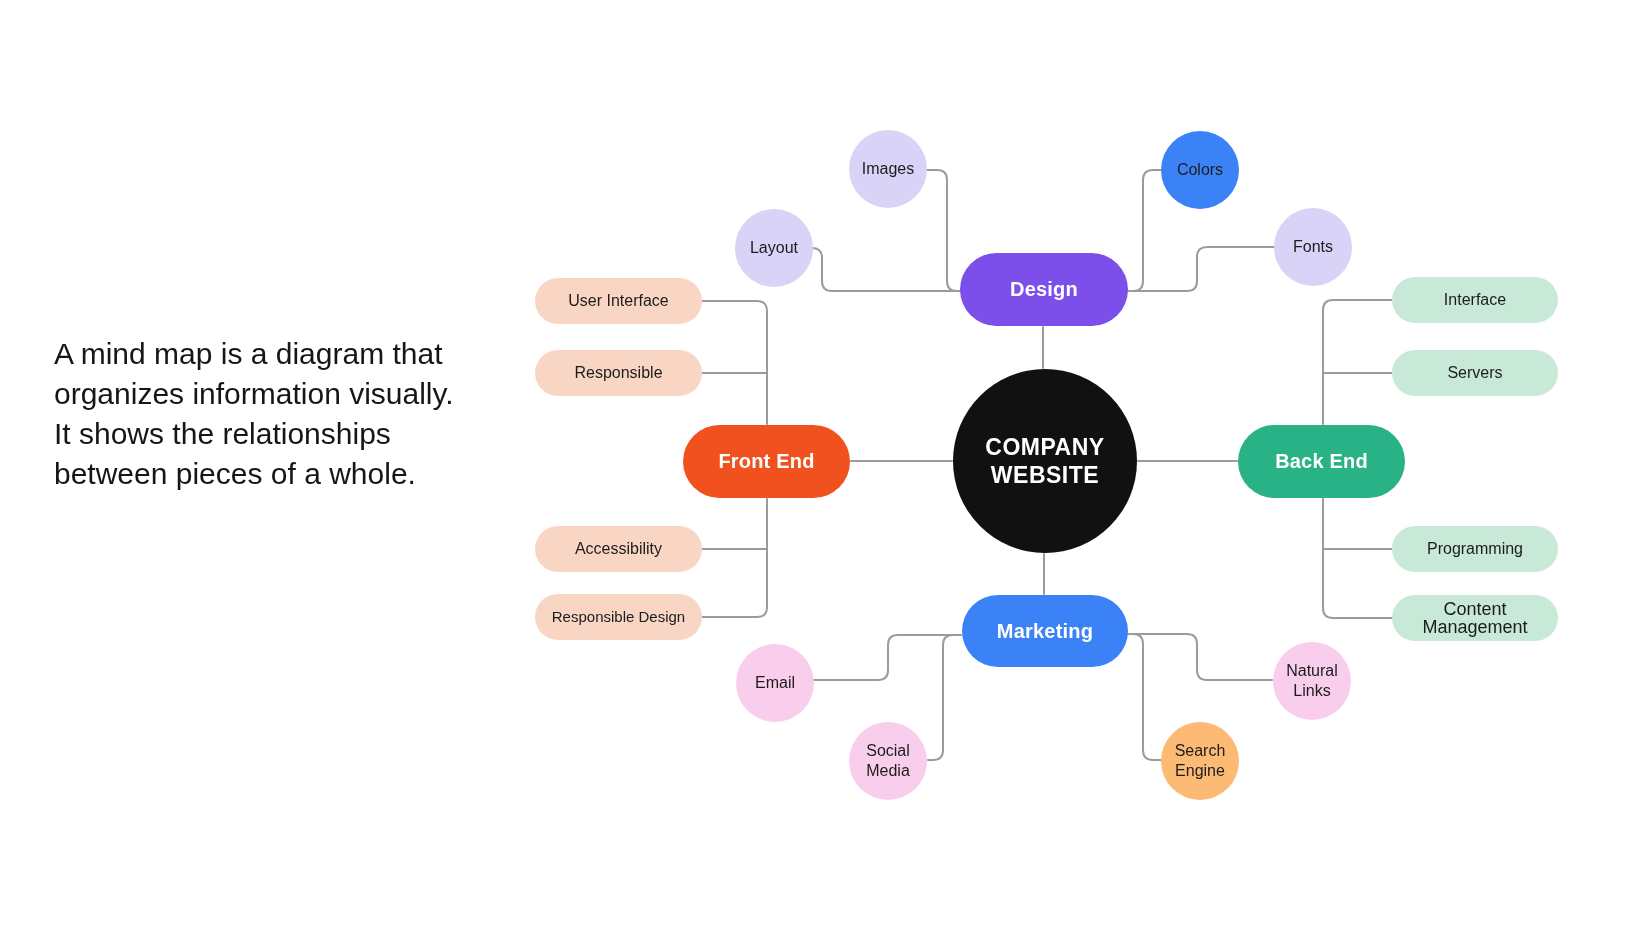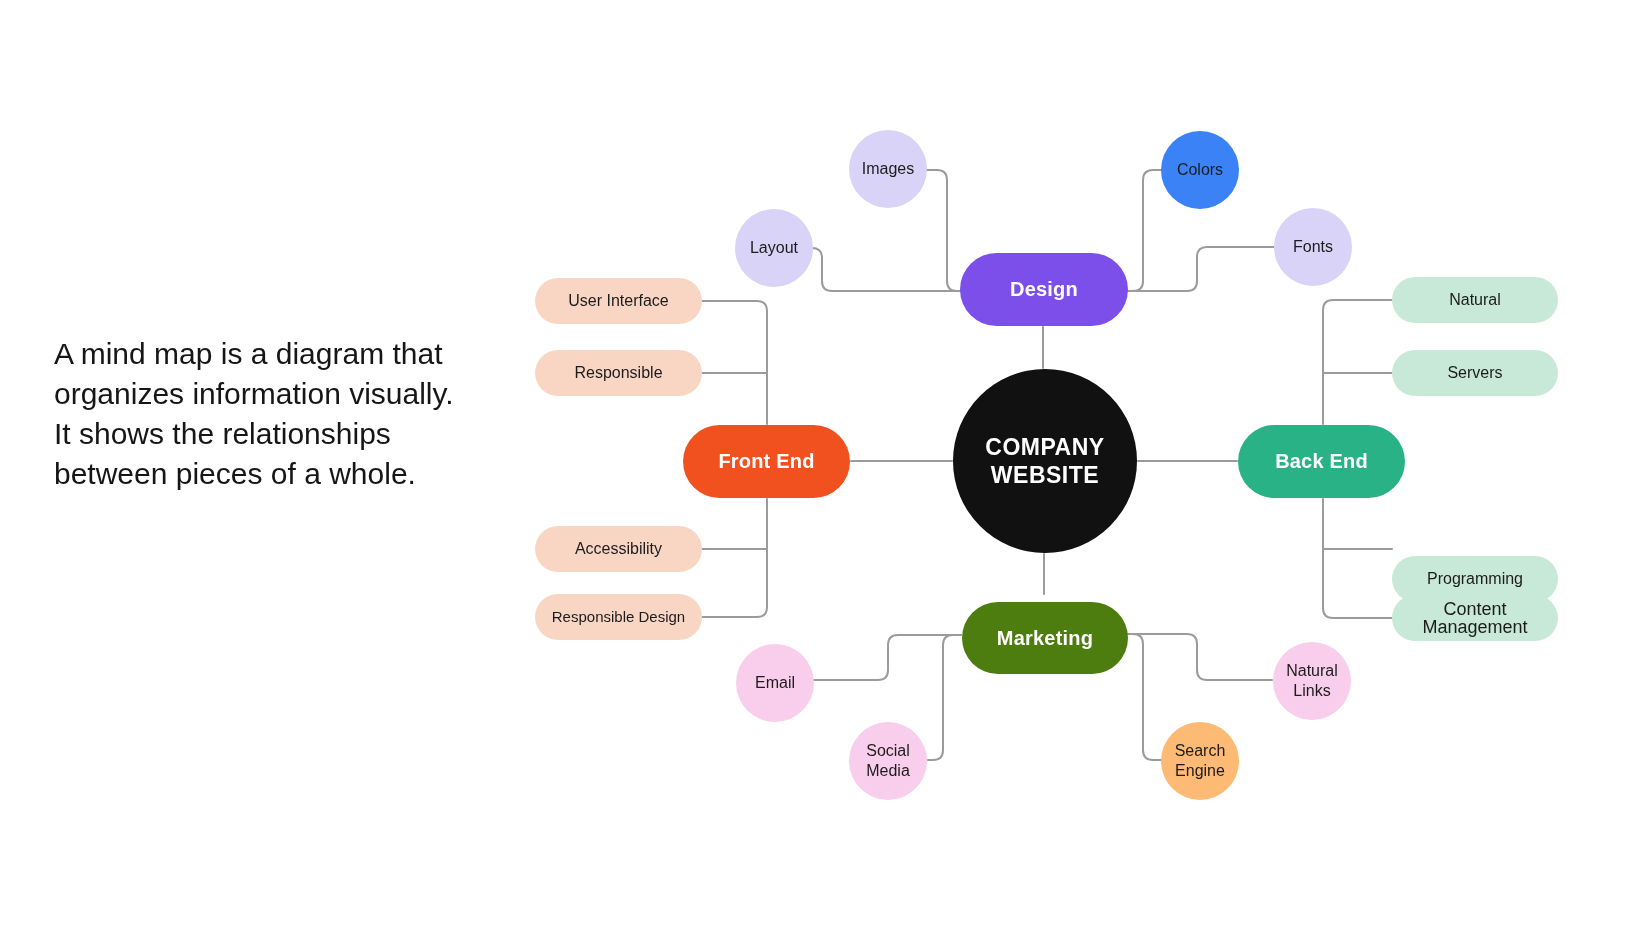--- a/index.html
+++ b/index.html
@@ -104,35 +104,35 @@
   </svg>
 
   <div class="node branch design" style="background-color: rgb(124, 79, 234);">Design</div>
 
   <div class="node center-node" style="background-color: rgb(17, 17, 17);">
     <span>COMPANY</span>
     <span>WEBSITE</span>
   </div>
   <div class="node branch front-end" style="background-color: rgb(241, 81, 31);">Front End</div>
   <div class="node branch back-end" style="background-color: rgb(42, 178, 135);">Back End</div>
-  <div class="node branch marketing" style="background-color: #4d7c0f; margin-top: 7px;">Marketing</div>
+  <div class="node branch marketing" style="background-color: #3b82f6;">Marketing</div>
 
   <div class="node leaf-circle images" style="background-color: rgb(218, 211, 248);">Images</div>
   <div class="node leaf-circle layout" style="background-color: rgb(218, 211, 248);">Layout</div>
   <div class="node leaf-circle colors" style="background-color: #3b82f6;">Colors</div>
   <div class="node leaf-circle fonts" style="background-color: rgb(218, 211, 248);">Fonts</div>
 
   <div class="node leaf-pill user-interface" style="background-color: rgb(249, 214, 196);">User Interface</div>
   <div class="node leaf-pill navigation" style="background-color: rgb(249, 214, 196);">Responsible</div>
   <div class="node leaf-pill accessibility" style="background-color: rgb(249, 214, 196);">Accessibility</div>
   <div class="node leaf-pill responsible-design" style="background-color: rgb(249, 214, 196);">Responsible Design</div>
 
-  <div class="node leaf-pill database" style="background-color: rgb(200, 233, 216);">Natural</div>
+  <div class="node leaf-pill database" style="background-color: rgb(200, 233, 216);">Interface</div>
   <div class="node leaf-pill servers" style="background-color: rgb(200, 233, 216); text-align: center;">Servers</div>
-  <div class="node leaf-pill programming" style="background-color: rgb(200, 233, 216); margin-top: 30px;">Programming</div>
+  <div class="node leaf-pill programming" style="background-color: rgb(200, 233, 216);">Programming</div>
   <div class="node leaf-pill content-management" style="background-color: rgb(200, 233, 216);">Content Management</div>
 
   <div class="node leaf-circle email" style="background-color: rgb(249, 206, 236);">Email</div>
   <div class="node leaf-circle social-media" style="background-color: rgb(249, 206, 236);">Social Media</div>
   <div class="node leaf-circle search-engine" style="background-color: #fdba74;">Search Engine</div>
   <div class="node leaf-circle natural-links" style="background-color: rgb(249, 206, 236);">Natural Links</div>
 
 </div>
 
 </body></html>

